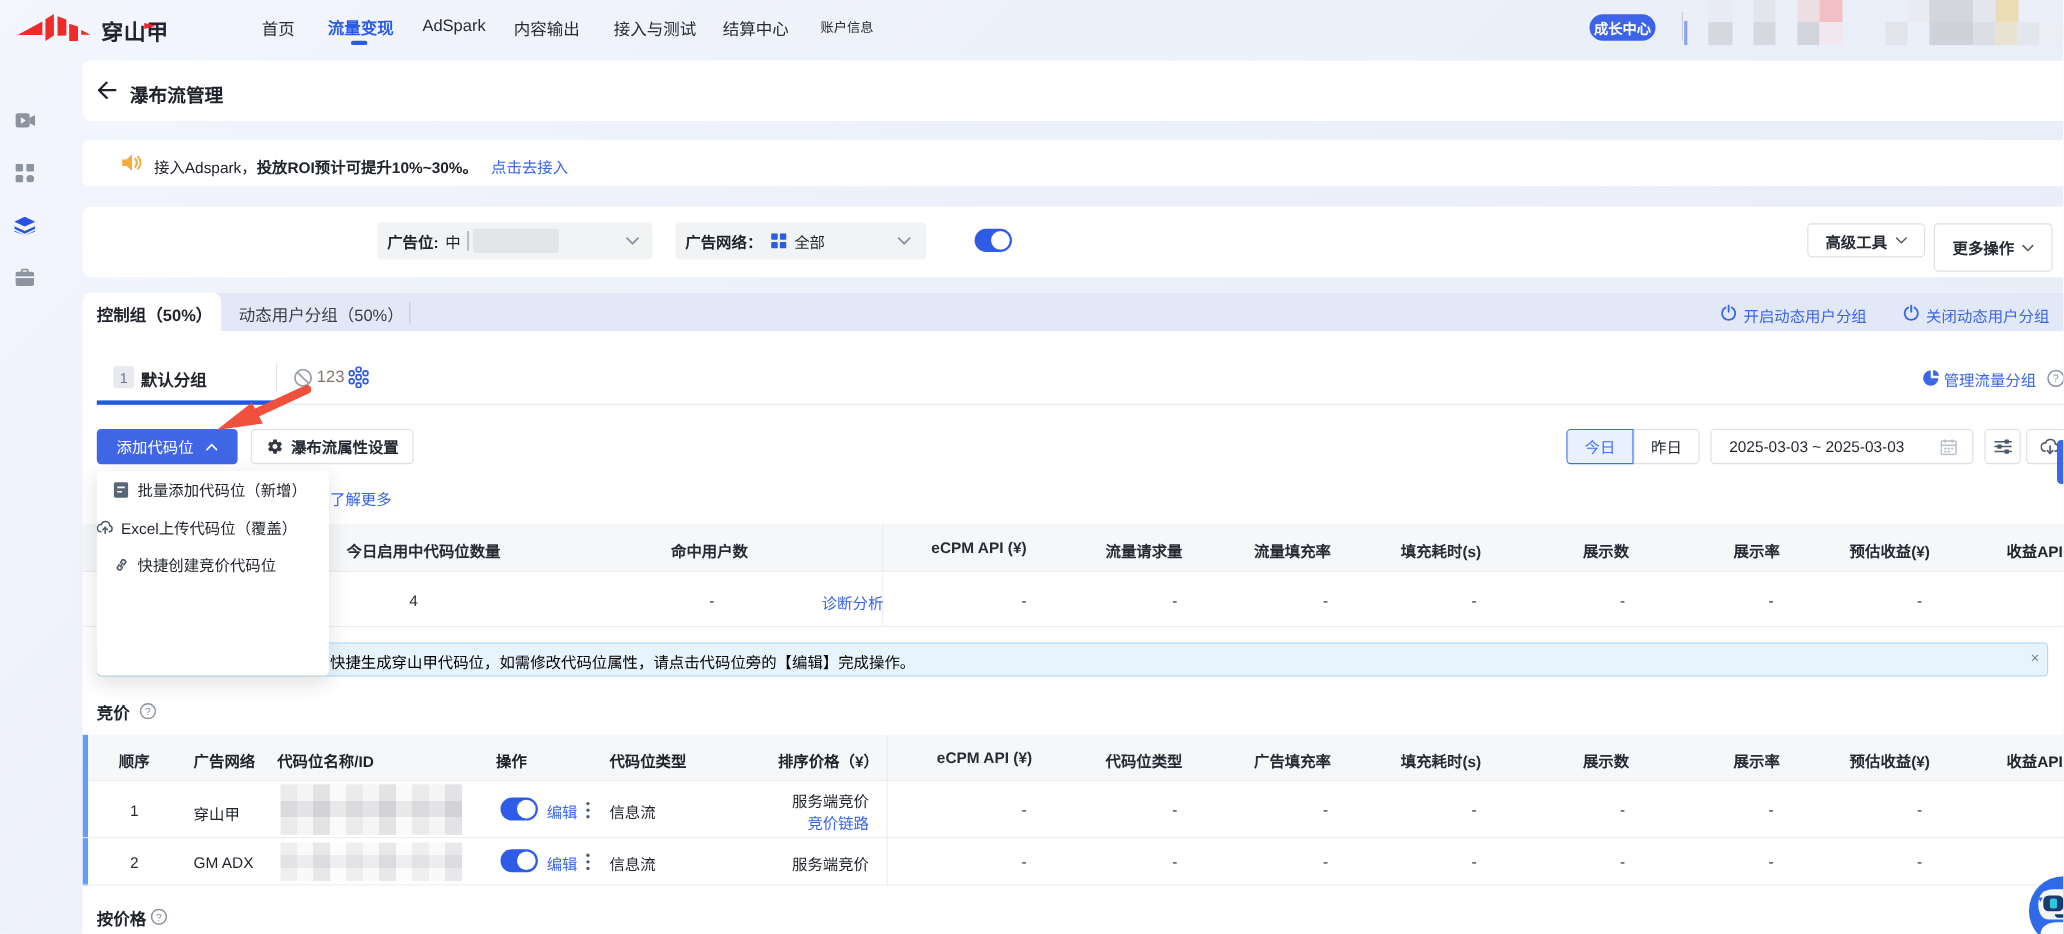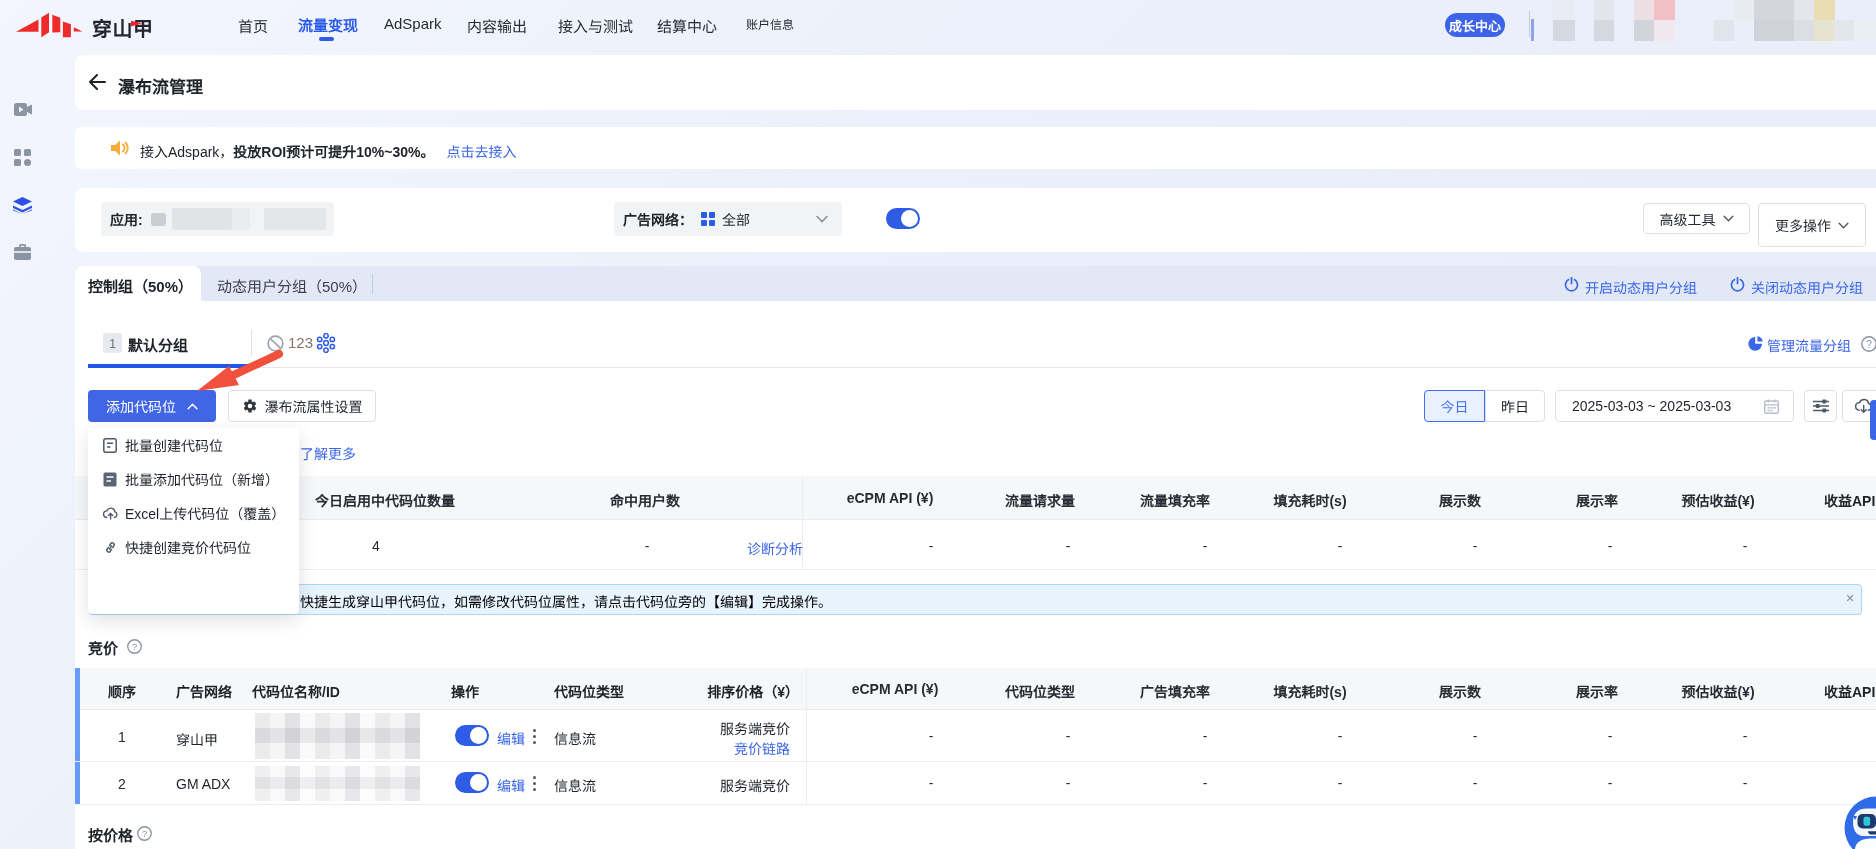--- a/index.html
+++ b/index.html
@@ -8,21 +8,21 @@
   body { font-family:"Liberation Sans", sans-serif; color:#1f2329; }
   #app { position:relative; width:1876px; height:849px; overflow:hidden;
          background:linear-gradient(135deg,#f3f6fd 0%,#ecf0fa 40%,#e7ecf8 100%); }
   .abs { position:absolute; }
   .card { position:absolute; background:#fff; border-radius:8px; }
   .b { font-weight:bold; }
   .flex { display:flex; align-items:center; }
   .ctr { display:flex; align-items:center; justify-content:center; }
   .gbox { position:absolute; background:#f2f3f5; border-radius:4px; display:flex; align-items:center; }
   .wbtn { position:absolute; background:#fff; border:1px solid #dcdee3; border-radius:4px;
-          display:flex; align-items:center; justify-content:center; font-size:14px; color:#272b33; }
+          display:flex; align-items:center; justify-content:center; font-size:14px; color:#272b33;font-weight:bold; }
   .hcell { position:absolute; font-size:14px; font-weight:bold; color:#272b33; transform:translateX(-50%); white-space:nowrap; }
   .vcell { position:absolute; font-size:14px; color:#272b33; transform:translateX(-50%); white-space:nowrap; }
 </style>
 </head>
 <body>
 <div id="app">
 
   <div id="nav" class="abs" style="left:0;top:0;width:1876px;height:48px;">
 
     <svg class="abs" style="left:16px;top:8px;" width="67" height="30" viewBox="0 0 67 30">
@@ -110,28 +110,30 @@
     <svg class="abs" style="left:36px;top:13px;" width="18" height="16" viewBox="0 0 18 16">
       <polygon points="0,5 4,5 9,0.5 9,15.5 4,11 0,11" fill="#f7ab3a"></polygon>
       <path d="M12,4.5 A5,5 0 0 1 12,11.5" stroke="#f7ab3a" stroke-width="2" fill="none" stroke-linecap="round"></path>
       <path d="M14.5,2.5 A8,8 0 0 1 14.5,13.5" stroke="#f7ab3a" stroke-width="2" fill="none" stroke-linecap="round" opacity="0.9"></path>
     </svg>
     <div class="abs" style="left:65px;top:14px;font-size:14px;color:#20242b;">接入Adspark，<span class="b">投放ROI预计可提升10%~30%。</span><span style="color:#3a66e8;margin-left:12px;">点击去接入</span></div>
   </div>
 
   <div class="card" id="card-filter" style="left:75px;top:188px;width:1815px;height:64px;">
 
-    <div class="gbox" style="left:26px;top:14px;width:233px;height:34px;padding-left:9px;">
-      <span class="b" style="font-size:14px;">应用:</span>
-      <span style="display:inline-block;width:15px;height:13px;background:#c9cdd4;border-radius:3px;margin-left:8px;"></span>
-      <span style="display:inline-block;width:60px;height:22px;background:#e2e3e7;border-radius:2px;margin-left:6px;"></span>
-      <span style="display:inline-block;width:18px;height:22px;background:#ebecef;"></span>
-      <span style="display:inline-block;width:62px;height:22px;background:#e5e6ea;border-radius:2px;margin-left:14px;"></span>
-    </div>
-
+
+    <div class="gbox" style="left:268px;top:14px;width:250px;height:34px;padding-left:9px;">
+      <span class="b" style="font-size:14px;">广告位:</span>
+      <span style="font-size:14px;margin-left:6px;">中</span>
+      <span style="display:inline-block;width:1px;height:18px;background:#8a919f;margin-left:6px;"></span>
+      <span style="display:inline-block;width:78px;height:22px;background:#e4e5e9;border-radius:2px;margin-left:4px;"></span>
+      <svg style="position:absolute;right:12px;" width="12" height="8" viewBox="0 0 12 8">
+          <path d="M1,1.5 L6,6.5 L11,1.5" stroke="#8a919f" stroke-width="1.6" fill="none" stroke-linecap="round"></path>
+        </svg>
+    </div>
 
     <div class="gbox" style="left:539px;top:14px;width:228px;height:34px;padding-left:9px;">
       <span class="b" style="font-size:14px;">广告网络：</span>
       <svg width="14" height="14" viewBox="0 0 14 14" style="margin-left:8px;">
         <rect x="0" y="0" width="6" height="6" rx="1" fill="#2b5ce9"></rect>
           <rect x="8" y="0" width="6" height="6" rx="1" fill="#2b5ce9"></rect>
         <rect x="0" y="8" width="6" height="6" rx="1" fill="#2b5ce9"></rect>
           <rect x="8" y="8" width="6" height="6" rx="1" fill="#2b5ce9"></rect>
       </svg>
       <span style="font-size:14px;margin-left:7px;">全部</span>
@@ -353,31 +355,25 @@
     <div class="abs b" style="left:13px;top:558px;font-size:15px;">按价格</div>
     <svg class="abs" style="left:62px;top:560px;" width="15" height="15" viewBox="0 0 16 16">
       <circle cx="8" cy="8" r="7.2" stroke="#8a919f" stroke-width="1.4" fill="none"></circle>
       <text x="8" y="11.6" font-size="10" text-anchor="middle" fill="#8a919f" font-family="Liberation Sans">?</text>
     </svg>
   </div>
 
   <div class="abs" style="left:88px;top:428px;width:211px;height:186px;background:#fff;border-radius:4px;box-shadow:0 6px 18px rgba(31,35,41,0.14);z-index:10;">
     <div class="flex" style="height:34px;padding-left:15px;font-size:14px;">
       <svg width="14" height="15" viewBox="0 0 14 15" style="margin-right:8px;">
-        <rect x="0.8" y="0.8" width="12.4" height="13.4" rx="2" stroke="#4e5969" stroke-width="1.5" fill="none"></rect>
-        <line x1="4" y1="5.2" x2="10" y2="5.2" stroke="#4e5969" stroke-width="1.5"></line>
-        <line x1="4" y1="9" x2="7.5" y2="9" stroke="#4e5969" stroke-width="1.5"></line>
-      </svg>批量创建代码位</div>
-    <div class="flex" style="height:34px;padding-left:15px;font-size:14px;">
-      <svg width="14" height="15" viewBox="0 0 14 15" style="margin-right:8px;">
         <path d="M2,0.5 L12,0.5 A1.5,1.5 0 0 1 13.5,2 L13.5,13 A1.5,1.5 0 0 1 12,14.5 L2,14.5 A1.5,1.5 0 0 1 0.5,13 L0.5,2 A1.5,1.5 0 0 1 2,0.5 Z" fill="#5a6575"></path>
         <line x1="3.5" y1="5" x2="10.5" y2="5" stroke="#fff" stroke-width="1.5"></line>
         <line x1="3.5" y1="9" x2="8" y2="9" stroke="#fff" stroke-width="1.5"></line>
       </svg>批量添加代码位（新增）</div>
-    <div class="flex" style="height:34px;padding-left:15px;font-size:14px;">
+    <div class="flex" style="height:34px;font-size:14px;">
       <svg width="15" height="14" viewBox="0 0 15 14" style="margin-right:7px;">
         <path d="M3.7,11.5 A3.3,3.3 0 0 1 4,4.9 A4,4 0 0 1 11.8,5.7 A3,3 0 0 1 11.4,11.5" stroke="#4e5969" stroke-width="1.4" fill="none" stroke-linecap="round"></path>
         <path d="M7.6,13 L7.6,7.5 M5.5,9.6 L7.6,7.4 L9.7,9.6" stroke="#4e5969" stroke-width="1.4" fill="none" stroke-linecap="round" stroke-linejoin="round"></path>
       </svg>Excel上传代码位（覆盖）</div>
     <div class="flex" style="height:34px;padding-left:15px;font-size:14px;">
       <svg width="15" height="15" viewBox="0 0 15 15" style="margin-right:7px;">
         <path d="M6.2,8.8 L8.8,6.2 M5.4,7 L3.2,9.2 A2.6,2.6 0 0 0 5.8,11.8 L8,9.6 M7,5.4 L9.2,3.2 A2.6,2.6 0 0 1 11.8,5.8 L9.6,8" stroke="#4e5969" stroke-width="1.5" fill="none" stroke-linecap="round" transform="rotate(-12 7.5 7.5)"></path>
       </svg>快捷创建竞价代码位</div>
   </div>
 

